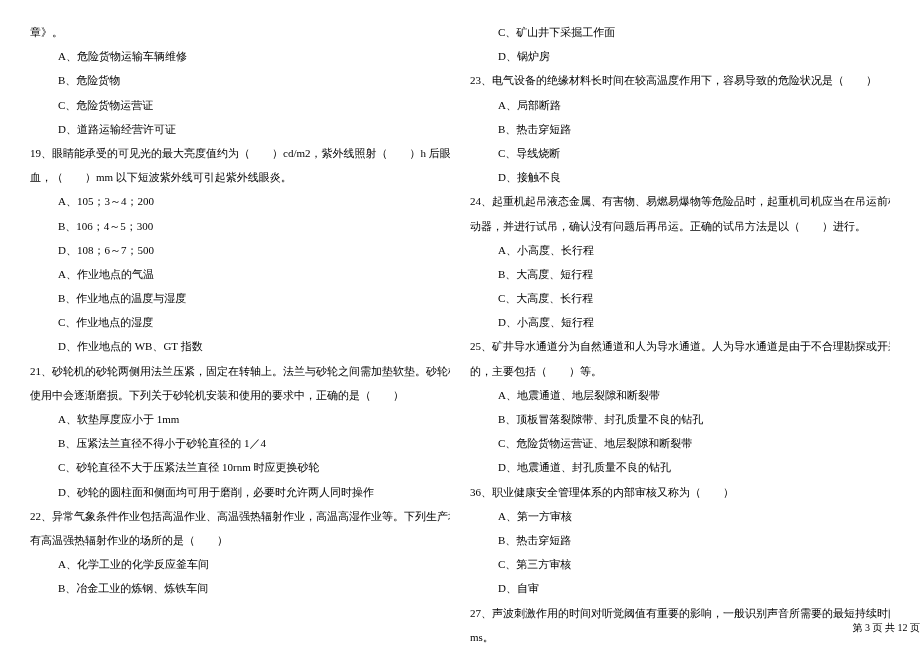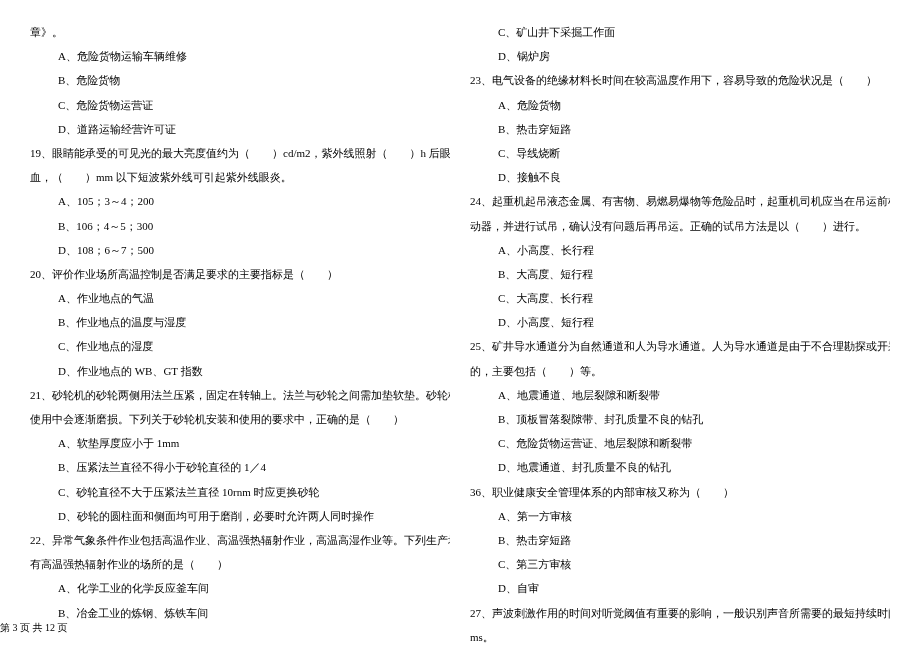--- a/index.html
+++ b/index.html
@@ -39,60 +39,59 @@
     .indent-0 {
       padding-left: 0;
     }
     .indent-1 {
       padding-left: 28px;
     }
     .footer {
       position: absolute;
       bottom: 15px;
       width: 100%;
-      text-align: left;
+      text-align: right;
       font-size: 10px;
     }
   </style>
 </head>
 <body>
 
 <div class="page-container">
   <div class="column col-left" id="left-col">
       <div class="line indent-0">章》。</div>
       <div class="line indent-1">A、危险货物运输车辆维修</div>
       <div class="line indent-1">B、危险货物</div>
       <div class="line indent-1">C、危险货物运营证</div>
       <div class="line indent-1">D、道路运输经营许可证</div>
       <div class="line indent-0">19、眼睛能承受的可见光的最大亮度值约为（　　）cd/m2，紫外线照射（　　）h 后眼睛会充</div>
       <div class="line indent-0">血，（　　）mm 以下短波紫外线可引起紫外线眼炎。</div>
       <div class="line indent-1">A、105；3～4；200</div>
       <div class="line indent-1">B、106；4～5；300</div>
       <div class="line indent-1">D、108；6～7；500</div>
-      <div class="line indent-0">20、评价作业场所高温控制是否满足要求的主要指标是（　　）</div>
       <div class="line indent-1">A、作业地点的气温</div>
       <div class="line indent-1">B、作业地点的温度与湿度</div>
       <div class="line indent-1">C、作业地点的湿度</div>
       <div class="line indent-1">D、作业地点的 WB、GT 指数</div>
       <div class="line indent-0">21、砂轮机的砂轮两侧用法兰压紧，固定在转轴上。法兰与砂轮之间需加垫软垫。砂轮柱面在</div>
       <div class="line indent-0">使用中会逐渐磨损。下列关于砂轮机安装和使用的要求中，正确的是（　　）</div>
       <div class="line indent-1">A、软垫厚度应小于 1mm</div>
       <div class="line indent-1">B、压紧法兰直径不得小于砂轮直径的 1／4</div>
       <div class="line indent-1">C、砂轮直径不大于压紧法兰直径 10rnm 时应更换砂轮</div>
       <div class="line indent-1">D、砂轮的圆柱面和侧面均可用于磨削，必要时允许两人同时操作</div>
       <div class="line indent-0">22、异常气象条件作业包括高温作业、高温强热辐射作业，高温高湿作业等。下列生产场所中，</div>
       <div class="line indent-0">有高温强热辐射作业的场所的是（　　）</div>
       <div class="line indent-1">A、化学工业的化学反应釜车间</div>
       <div class="line indent-1">B、冶金工业的炼钢、炼铁车间</div>
     </div>
   <div class="column col-right" id="right-col">
       <div class="line indent-1">C、矿山井下采掘工作面</div>
       <div class="line indent-1">D、锅炉房</div>
       <div class="line indent-0">23、电气设备的绝缘材料长时间在较高温度作用下，容易导致的危险状况是（　　）</div>
-      <div class="line indent-1">A、危险货物</div>
+      <div class="line indent-1">A、局部断路</div>
       <div class="line indent-1">B、热击穿短路</div>
       <div class="line indent-1">C、导线烧断</div>
       <div class="line indent-1">D、接触不良</div>
       <div class="line indent-0">24、起重机起吊液态金属、有害物、易燃易爆物等危险品时，起重机司机应当在吊运前检查制</div>
       <div class="line indent-0">动器，并进行试吊，确认没有问题后再吊运。正确的试吊方法是以（　　）进行。</div>
       <div class="line indent-1">A、小高度、长行程</div>
       <div class="line indent-1">B、大高度、短行程</div>
       <div class="line indent-1">C、大高度、长行程</div>
       <div class="line indent-1">D、小高度、短行程</div>
       <div class="line indent-0">25、矿井导水通道分为自然通道和人为导水通道。人为导水通道是由于不合理勘探或开采造成</div>

